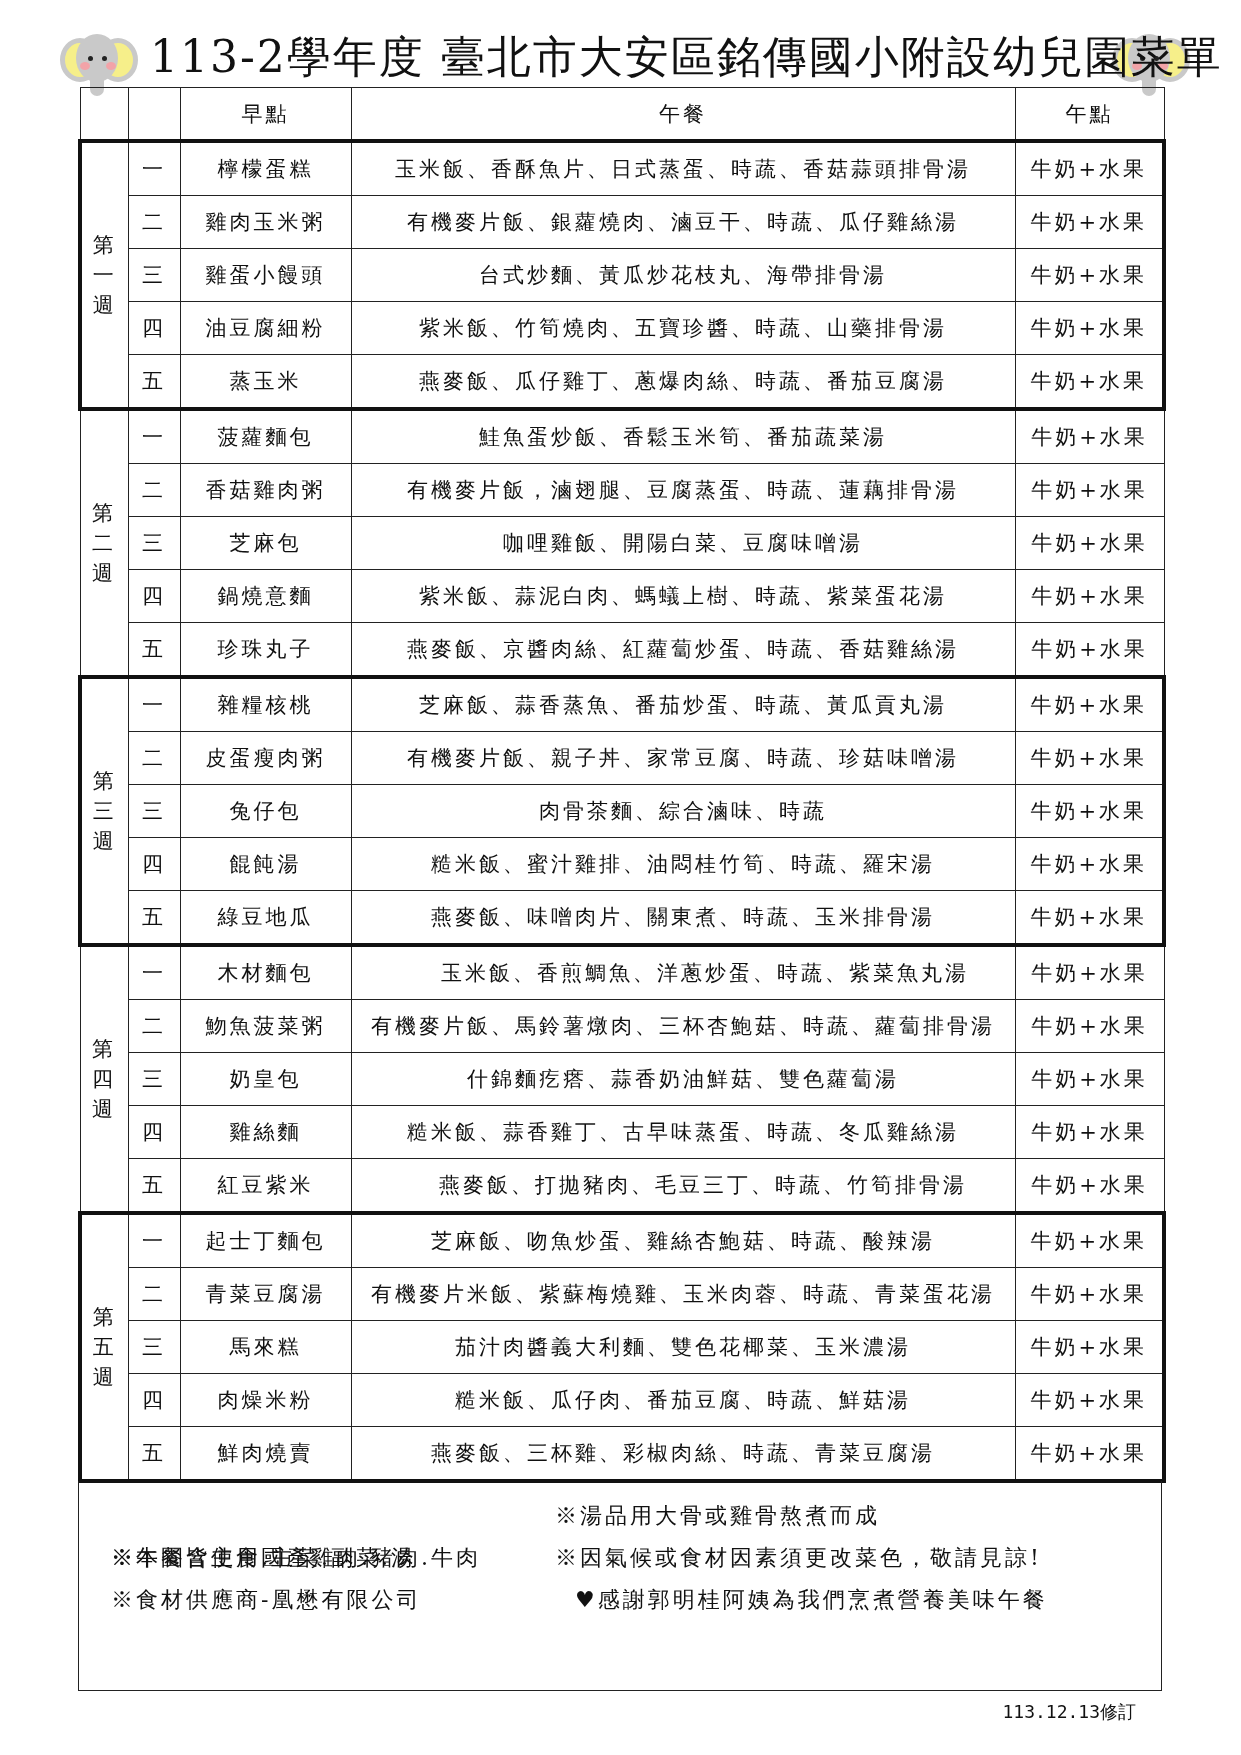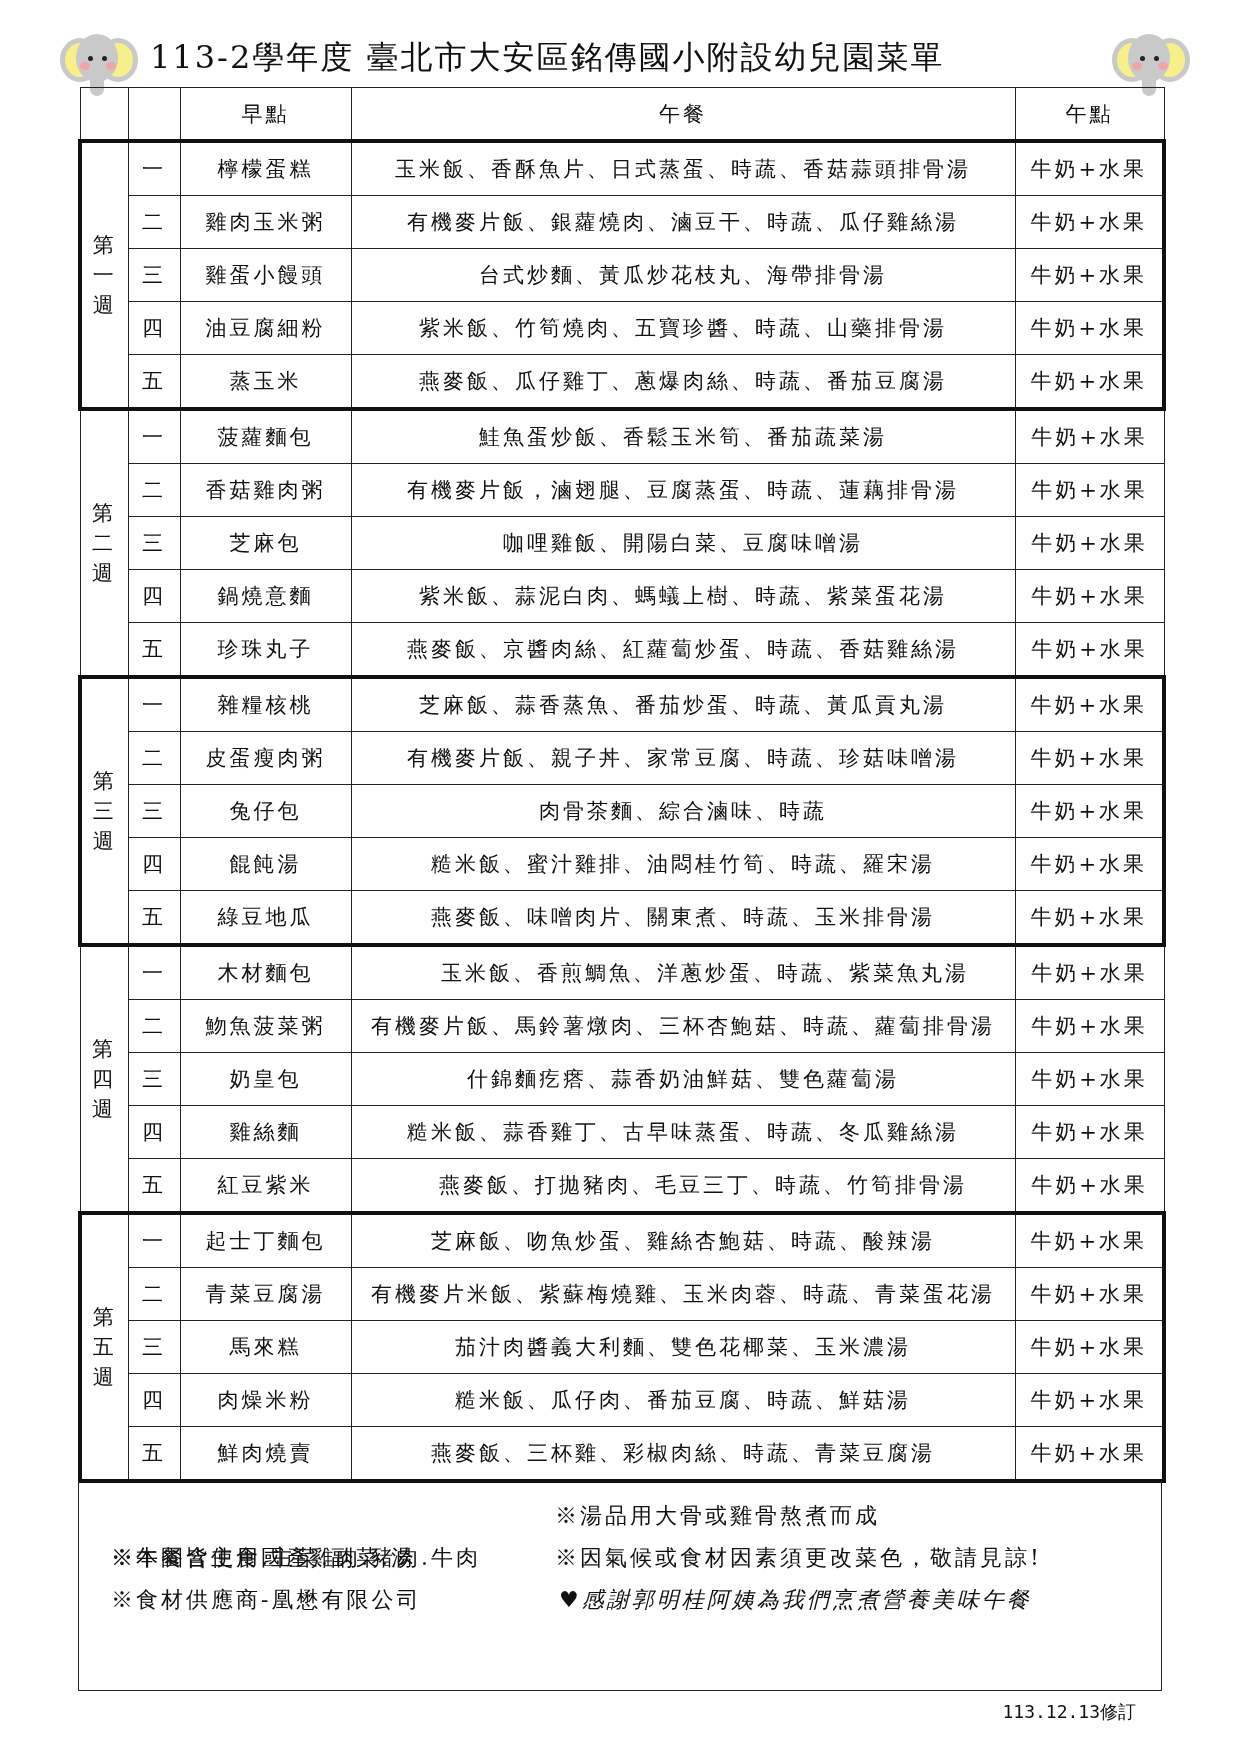--- a/index.html
+++ b/index.html
@@ -1,19 +1,19 @@
 <!DOCTYPE html>
 <html><head>
 <meta charset="utf-8">
 <style>
   html,body{margin:0;padding:0;background:#fff;}
   body{width:1241px;height:1755px;position:relative;overflow:hidden;
        font-family:"DejaVu Serif","Liberation Serif",serif;color:#111;}
   .title{position:absolute;left:150px;top:26px;width:950px;height:62px;
-         font-size:32px;line-height:62px;white-space:nowrap;letter-spacing:2px;}
+         font-size:44px;line-height:62px;white-space:nowrap;letter-spacing:2px;}
   .elephant{position:absolute;width:74px;height:70px;}
   .elephant .ear{position:absolute;top:10px;width:30px;height:34px;border-radius:50%;
      background:#f6ef8a;border:5px solid #c9c9c9;}
   .elephant .head{position:absolute;left:16px;top:6px;width:42px;height:48px;border-radius:50%;
      background:#c9c9c9;}
   .elephant .trunk{position:absolute;left:30px;top:44px;width:14px;height:24px;background:#c9c9c9;border-radius:0 0 8px 8px;}
   .elephant .eye{position:absolute;top:28px;width:5px;height:5px;border-radius:50%;background:#222;}
   .elephant .cheek{position:absolute;top:34px;width:10px;height:8px;border-radius:50%;background:#f2a3a8;}
 
   table.menu{position:absolute;left:78px;top:87px;width:1084px;border-collapse:collapse;table-layout:fixed;}
@@ -253,16 +253,16 @@
       </tr>
     </tbody>
 </table>
 
 <div class="notes">
   <div class="note" style="left:32px;top:20px;margin-top:42px;">※本園皆使用國產雞肉.豬肉.牛肉</div>
   <div class="note" style="left:32px;top:62px;">※午餐含主食.主菜.副菜.湯</div>
   <div class="note" style="left:32px;top:104px;">※食材供應商-凰懋有限公司</div>
   <div class="note" style="left:476px;top:62px;">※因氣候或食材因素須更改菜色，敬請見諒!</div>
   <div class="note" style="left:476px;top:20px;">※湯品用大骨或雞骨熬煮而成</div>
-  <div class="note" style="left:480px;top:104px;font-style:italic;">♥感謝郭明桂阿姨為我們烹煮營養美味午餐</div>
+  <div class="note" style="left:496px;top:104px;">♥感謝郭明桂阿姨為我們烹煮營養美味午餐</div>
 </div>
 
 <div class="revision">113.12.13修訂</div>
 
 </body></html>

